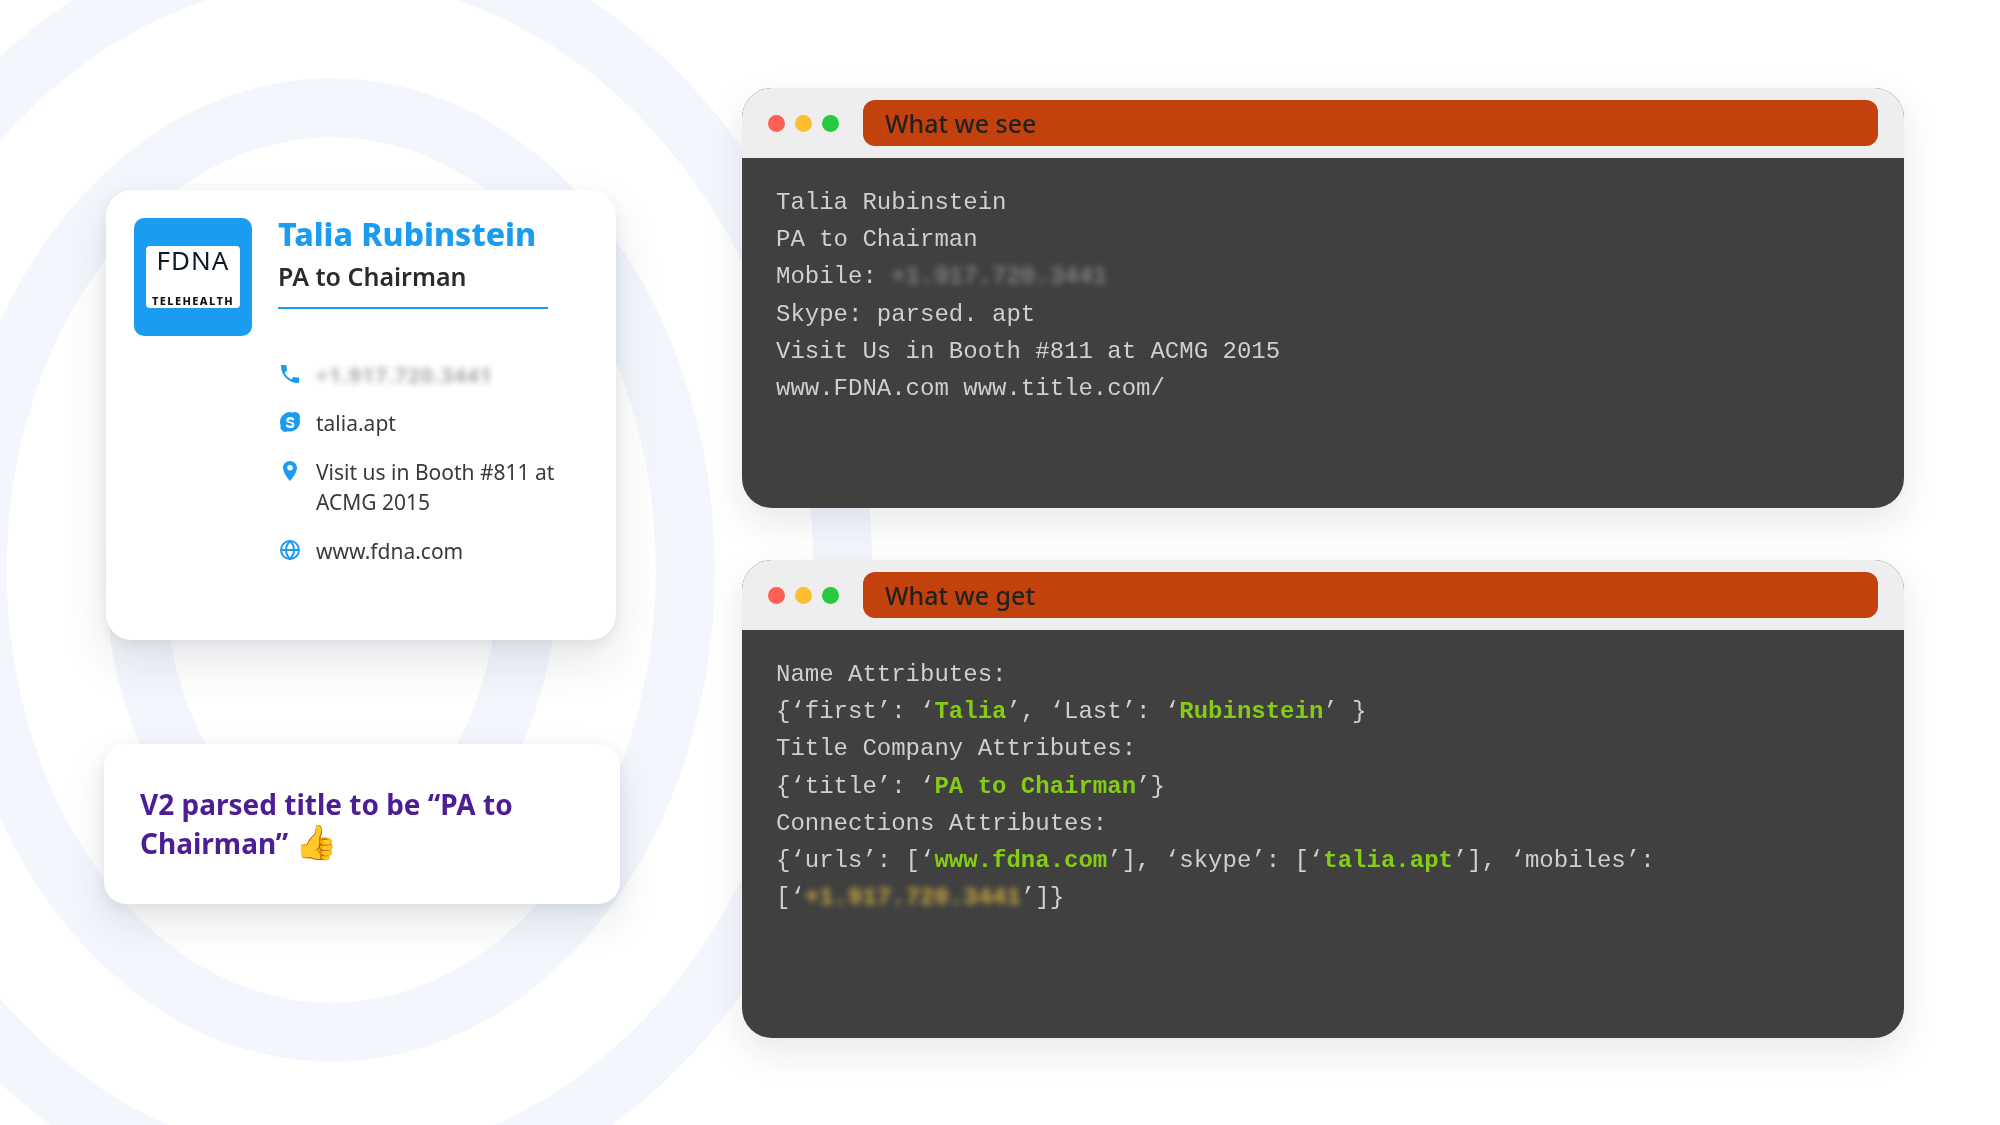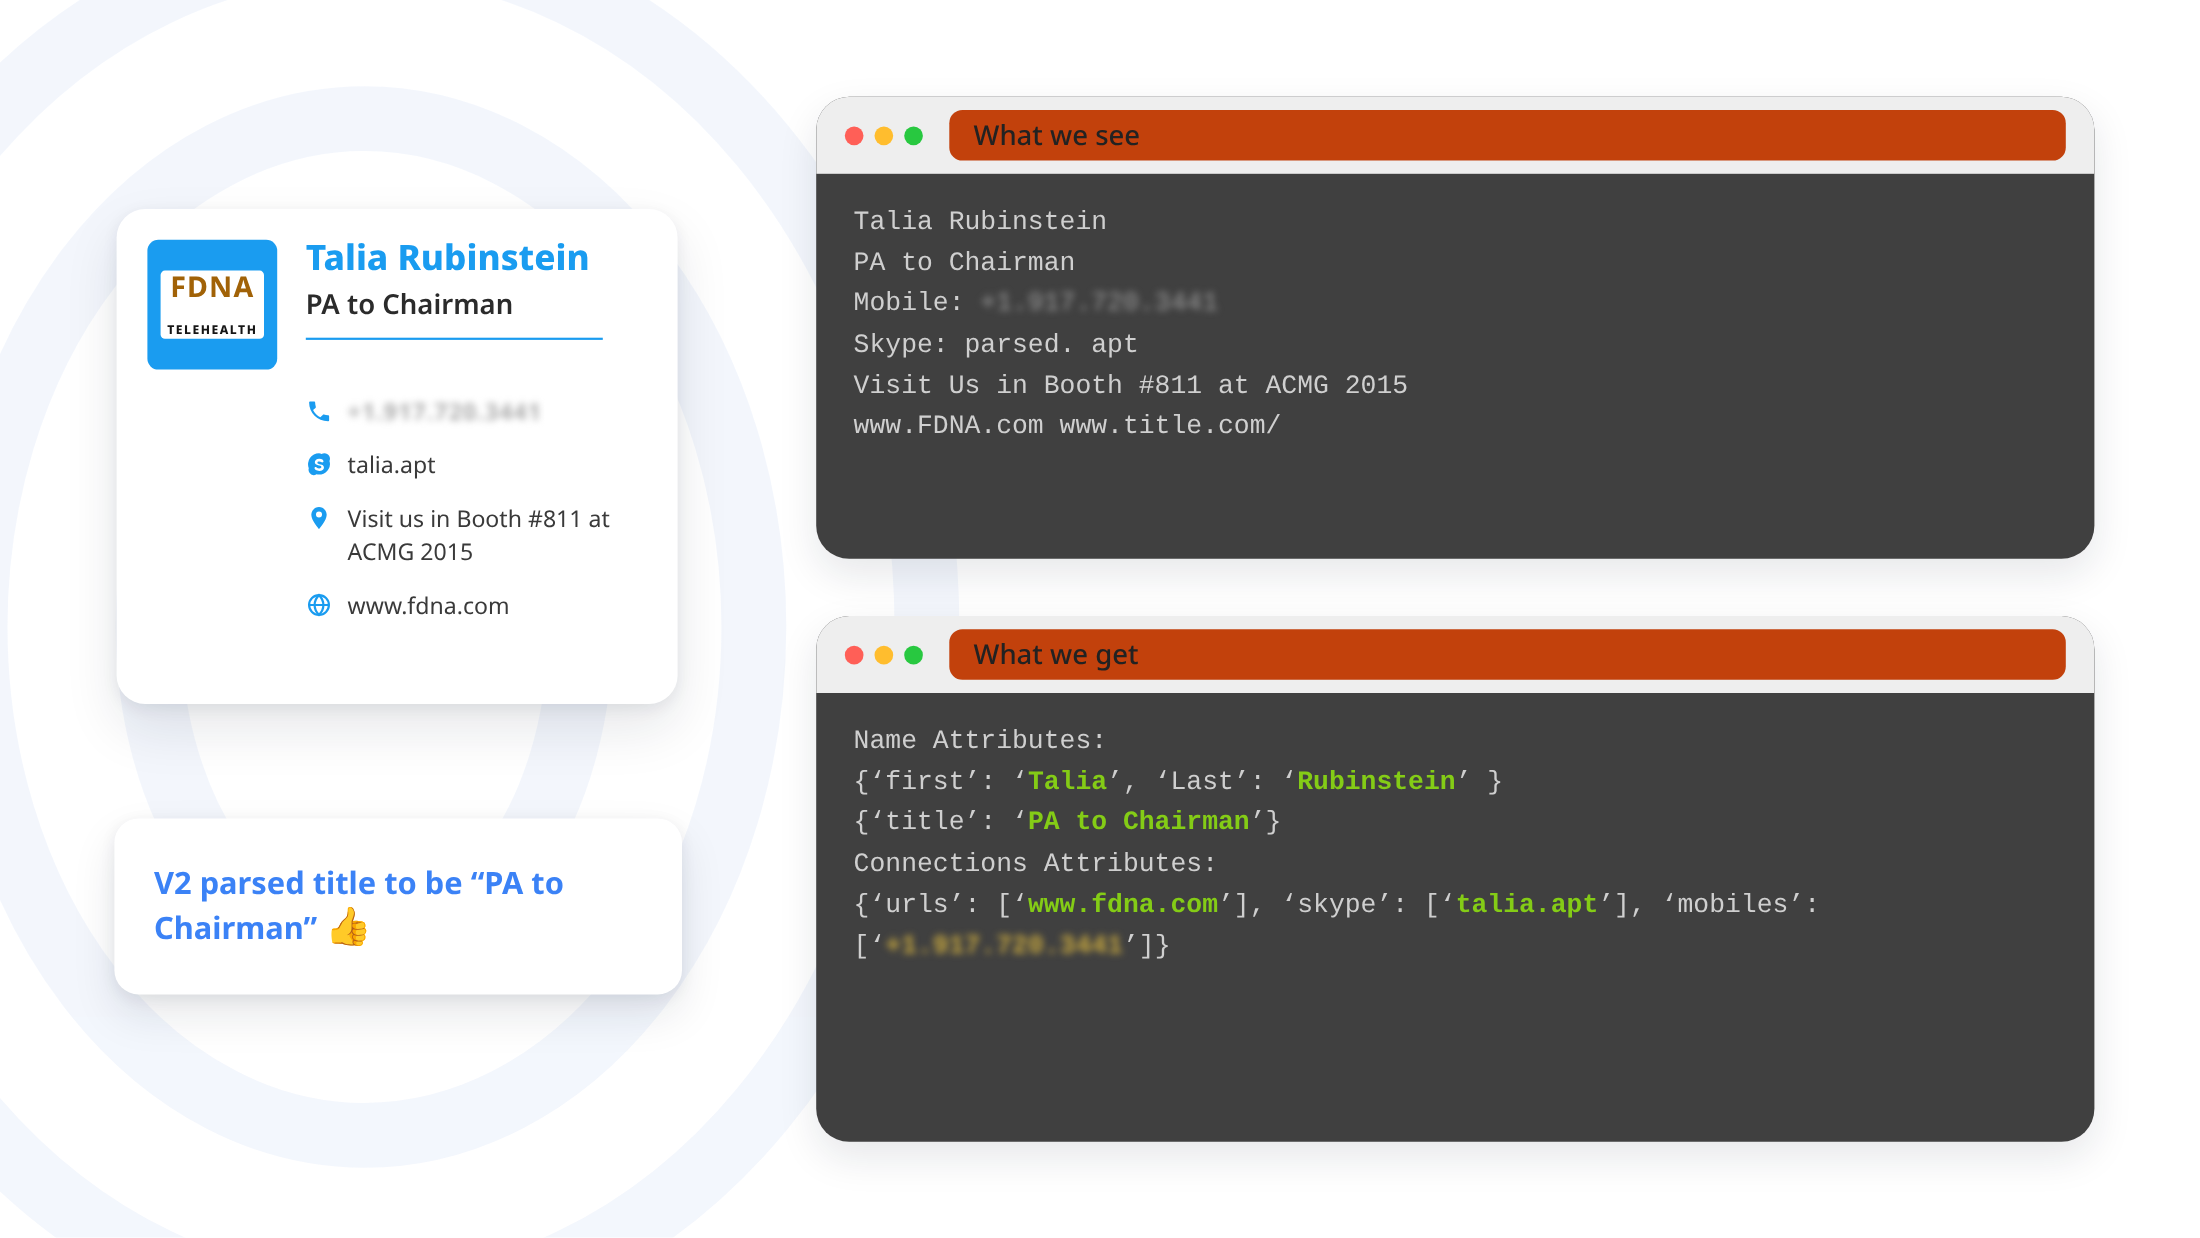--- a/index.html
+++ b/index.html
@@ -4,36 +4,36 @@
 <style>
   html,body{margin:0;padding:0;width:2000px;height:1125px;background:#fff;font-family:system-ui,-apple-system,"Segoe UI",Roboto,Helvetica,Arial,sans-serif;overflow:hidden;}
   .bg-swirl{position:absolute;left:-180px;top:-80px;width:1180px;height:1300px;z-index:0;opacity:.55;}
   .bg-swirl svg{width:100%;height:100%;}
   .stage{position:relative;width:2000px;height:1125px;}
   
   .card{position:absolute;left:106px;top:190px;width:510px;height:450px;background:#fff;border-radius:26px;box-shadow:0 22px 48px rgba(18,26,52,.10),0 4px 14px rgba(18,26,52,.07);z-index:2;}
   .card-inner{position:relative;padding:28px 28px 26px 28px;}
   .logo-sq{width:118px;height:118px;background:#1a9cf0;border-radius:10px;display:flex;align-items:center;justify-content:center;}
   .logo-inner{width:94px;height:62px;background:#fff;border-radius:4px;display:flex;flex-direction:column;align-items:center;justify-content:center;}
-  .logo-text1{font-weight:700;font-size:26px;letter-spacing:1px;color:#a16207;line-height:1;}
+  .logo-text1{font-weight:400;font-size:26px;letter-spacing:1px;color:#0f172a;line-height:1;}
   .logo-text2{font-weight:800;font-size:11px;letter-spacing:1.4px;color:#161616;margin-top:20px;}
   .head-block{position:absolute;left:172px;top:26px;}
   .person{color:#1a9cf0;font-weight:800;font-size:32px;line-height:1.1;}
   .title{color:#2b2b2b;font-weight:600;font-size:25px;margin-top:8px;}
   .hr{width:270px;height:0;border-top:2.5px solid #1a9cf0;margin-top:14px;}
   .rows{position:absolute;left:172px;top:170px;width:320px;}
   .row{display:flex;align-items:flex-start;gap:14px;color:#3a3a3a;font-size:21px;line-height:1.45;margin-top:18px;}
   .row:first-child{margin-top:0;}
   .ico{width:24px;height:24px;flex:0 0 24px;display:flex;align-items:center;justify-content:center;margin-top:2px;}
   .ico svg{width:24px;height:24px;}
   .blur{color:#a9a9a9;filter:blur(3.2px);font-weight:700;letter-spacing:1px;}
   
   .note{position:absolute;left:104px;top:744px;width:516px;height:160px;background:#fff;border-radius:22px;box-shadow:0 18px 40px rgba(18,26,52,.10),0 4px 14px rgba(18,26,52,.07);z-index:2;display:flex;align-items:center;}
   .note-inner{padding:0 36px;display:flex;align-items:center;gap:14px;}
-  .note-text{color:#3b82f6;font-weight:700;font-size:28px;line-height:1.4;}
+  .note-text{color:#4c1d95;font-weight:700;font-size:28px;line-height:1.4;}
   .thumb{font-size:34px;line-height:1;}
   
   .term{position:absolute;left:742px;width:1162px;background:#404040;border-radius:30px;box-shadow:0 14px 36px rgba(18,26,52,.10);z-index:3;overflow:hidden;}
   .term.top{top:88px;height:420px;}
   .term.bot{top:560px;height:478px;}
   .chrome{height:70px;background:#eeeeee;display:flex;align-items:center;padding:0 26px;gap:24px;}
   .dots{display:flex;gap:10px;align-items:center;}
   .dot{width:17px;height:17px;border-radius:50%;}
   .dot.r{background:#ff5f57;}
   .dot.y{background:#ffbd2e;}
@@ -143,20 +143,21 @@
         <div class="dot y"></div>
         <div class="dot g"></div>
       </div>
       <div class="addr">
           <span>What we get</span>
         </div>
     </div>
     <div class="body">
       <div>Name Attributes:</div>
       <div><span>{‘first’: ‘</span><span class="bold">Talia</span><span>’, ‘Last’: ‘</span><span class="bold">Rubinstein</span><span>’ }</span></div>
+      <div>Title Company Attributes:</div>
       <div><span>{‘title’: ‘</span><span class="bold">PA to Chairman</span><span>’}</span></div>
       <div>Connections Attributes:</div>
       <div><span>{‘urls’: [‘</span><span class="bold">www.fdna.com</span><span>’], ‘skype’: [‘</span><span class="bold">talia.apt</span><span>’], ‘mobiles’:</span></div>
       <div><span>[‘</span><span class="blur3">+1.917.720.3441</span><span>’]}</span></div>
     </div>
   </div>
 
 </div>
 
 </body></html>

